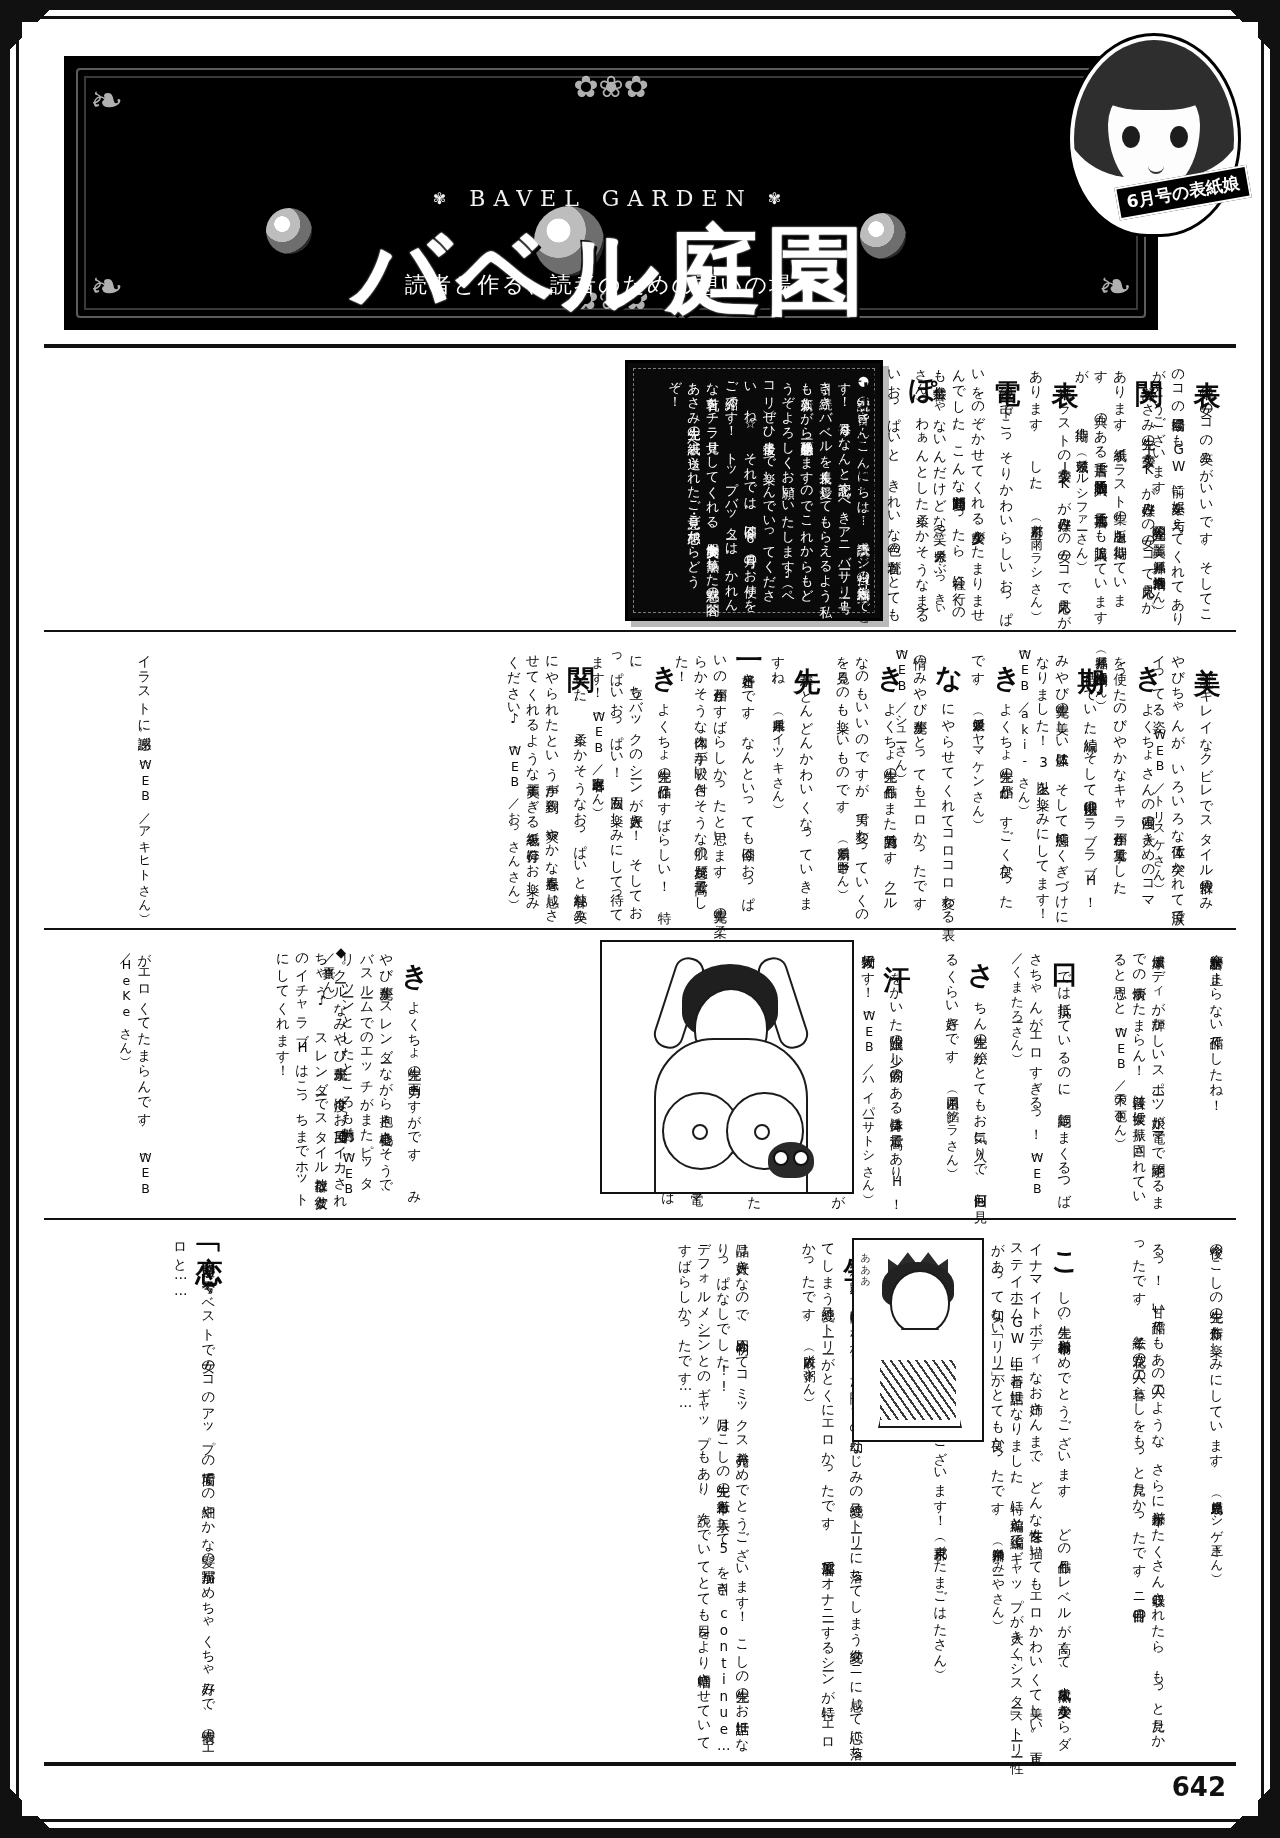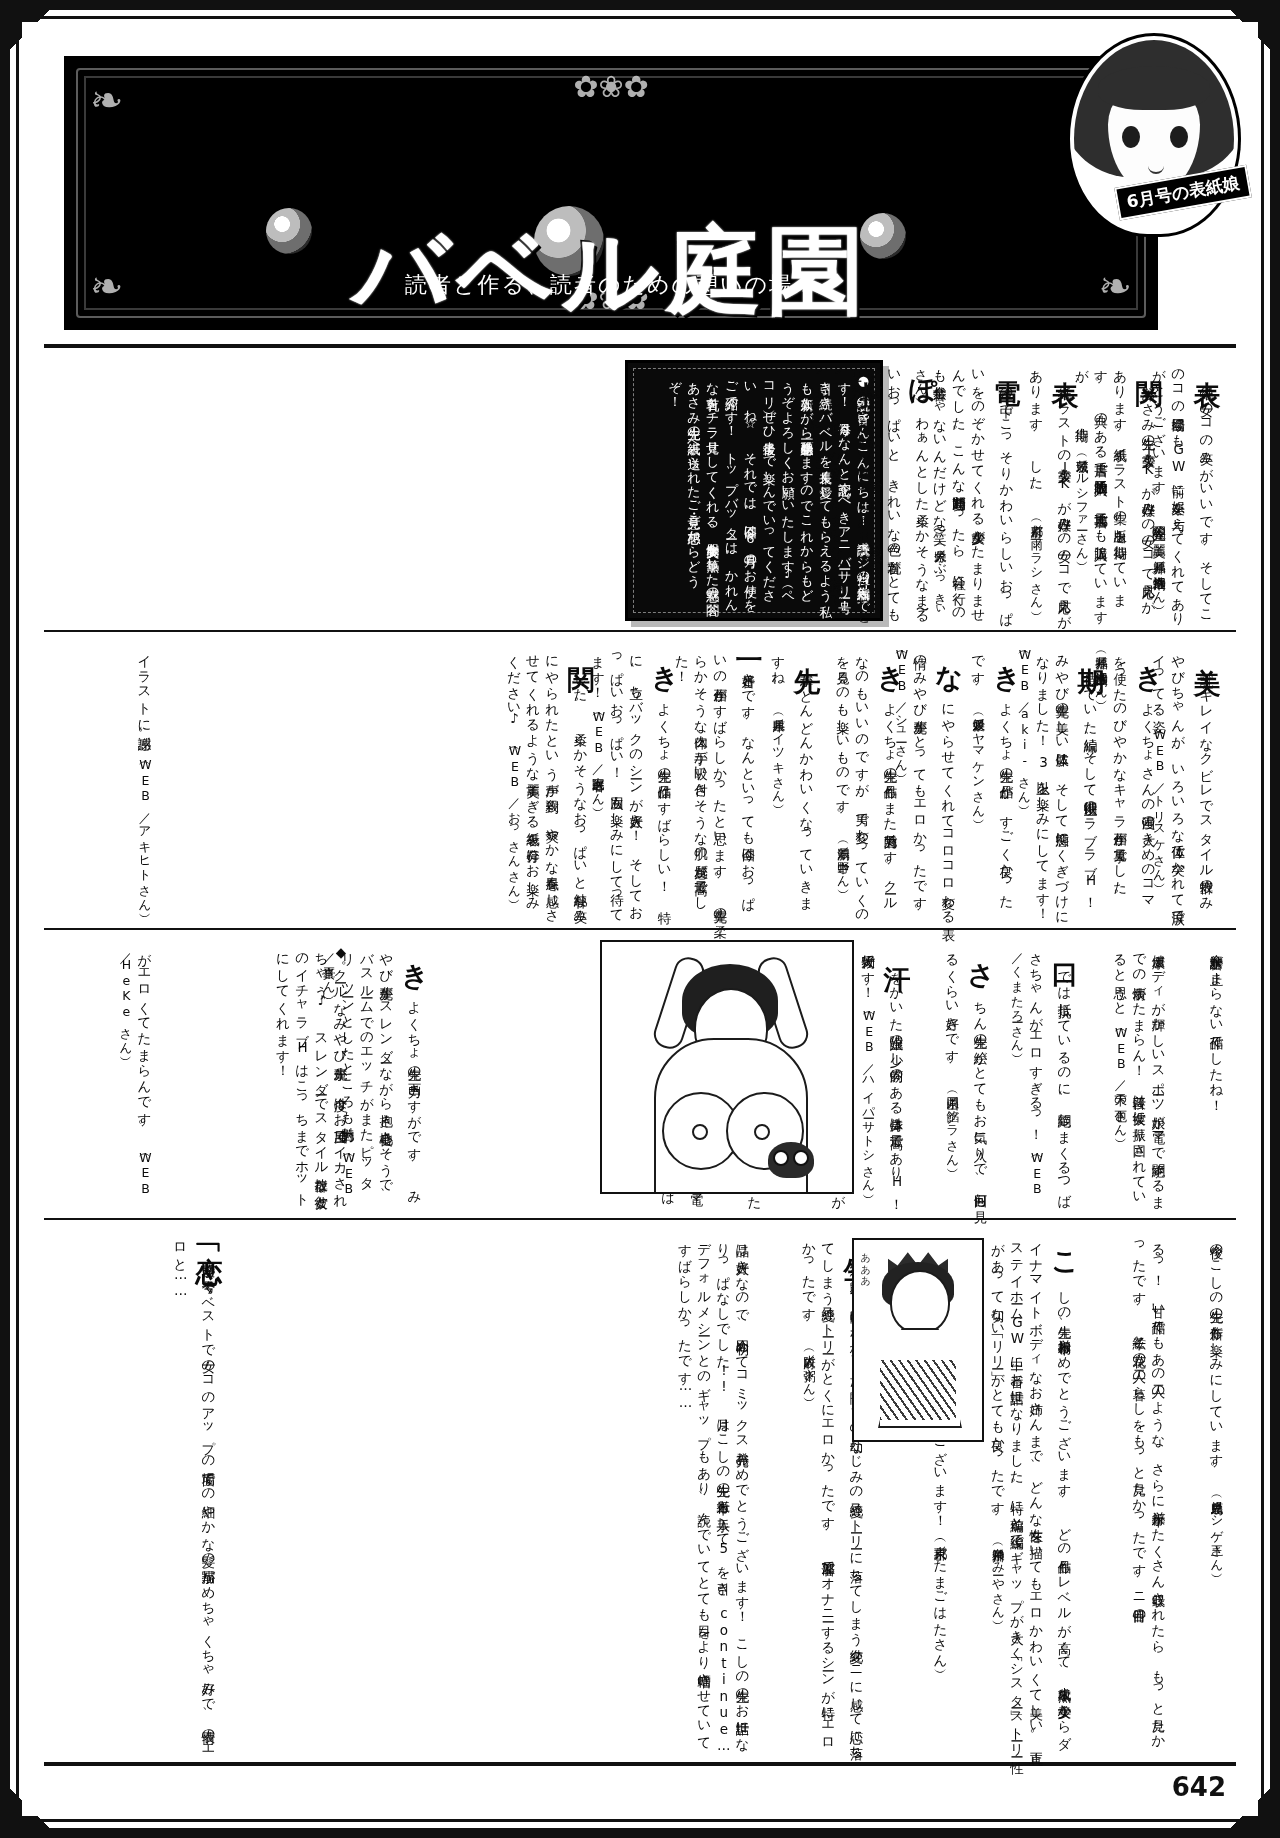--- a/index.html
+++ b/index.html
@@ -226,20 +226,25 @@
   <span class="orn tl">❧</span>
   <span class="orn tr">❧</span>
   <span class="orn bl">❧</span>
   <span class="orn br">❧</span>
   <span class="orn tc">✿❀✿</span>
   <span class="orn bc">✿❀✿</span>
   <span class="rose r1"></span>
   <span class="rose r2"></span>
   <span class="rose r3"></span>
 
+  <div class="mh-en">
+    <span class="star">✾</span>
+    <span>BAVEL GARDEN</span>
+    <span class="star">✾</span>
+  </div>
   <div class="mh-title">バベル庭園</div>
   <div class="mh-sub">読者と作る、読者のための憩いの場！</div>
 </div>
 
 <div class="cover-girl">
   <div class="hair"></div>
   <div class="face"></div>
   <div class="bang"></div>
   <div class="eye l"></div>
   <div class="eye r"></div>

